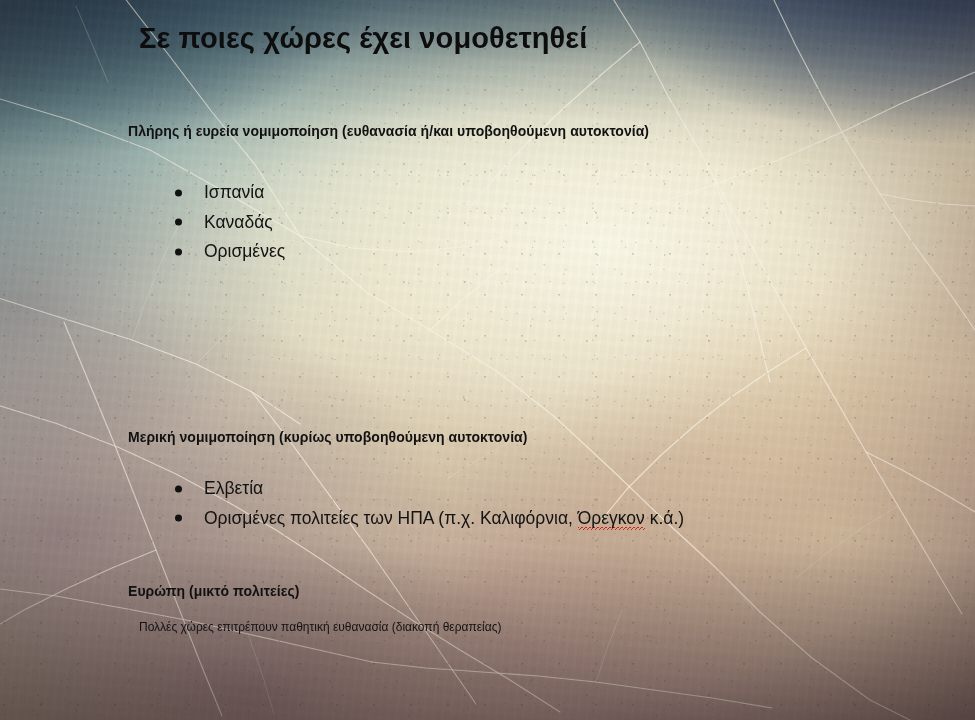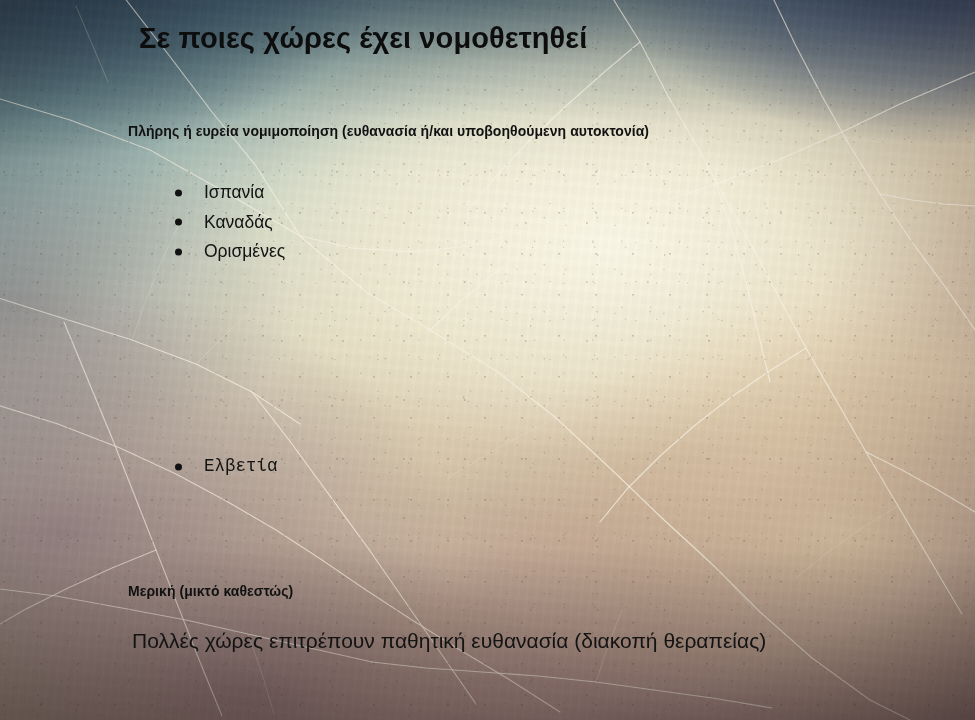--- a/index.html
+++ b/index.html
@@ -121,21 +121,21 @@
   #heading-partial{ top: 412px; white-space: nowrap; }
   #heading-europe { top: 566px; white-space: nowrap; }
 
   .bullet-list {
     position: absolute;
     list-style: none;
     margin: 0;
     padding: 0;
   }
   #list-full    { left: 170px; top: 178px; }
-  #list-partial { left: 170px; top: 452px; font-family: Liberation Mono, monospace; }
+  #list-partial { left: 170px; top: 474px; }
 
   .bullet-item {
     position: relative;
     padding-left: 34px;
     font-size: 17.5px;
     line-height: 29.6px;
     color: #131313;
     white-space: nowrap;
   }
   .bullet-item .bullet-dot {
@@ -143,22 +143,22 @@
     left: 5px;
     top: 50%;
     transform: translateY(-50%);
     width: 7px;
     height: 7px;
     border-radius: 50%;
     background: #111111;
   }
   .plain-line {
     position: absolute;
-    left: 132px;
-    font-size: 21px;
+    left: 139px;
+    font-size: 12px;
     color: #131313;
     white-space: nowrap;
   }
   #europe-line-0 { top: 608px; }
   #europe-line-1 { top: 650px; }
 
   .misspelled {
     
     background-image:
       repeating-linear-gradient(135deg,
@@ -234,26 +234,31 @@
       <li class="bullet-item">
         <span class="bullet-dot"></span>
         <span>Καναδάς</span>
       </li>
       <li class="bullet-item">
         <span class="bullet-dot"></span>
         <span>Ορισμένες</span>
       </li>
     </ul>
 
+    <h2 class="section-heading" id="heading-partial">Μερική νομιμοποίηση (κυρίως υποβοηθούμενη αυτοκτονία)</h2>
 
     <ul class="bullet-list" id="list-partial">
       <li class="bullet-item">
         <span class="bullet-dot"></span>
         <span>Ελβετία</span>
       </li>
+      <li class="bullet-item">
+        <span class="bullet-dot"></span>
+        <span><span>Ορισμένες πολιτείες των ΗΠΑ (π.χ. Καλιφόρνια, </span><span class="misspelled">Όρεγκον</span><span> κ.ά.)</span></span>
+      </li>
     </ul>
 
-    <h2 class="section-heading" id="heading-europe">Μερική (μικτό καθεστώς)</h2>
+    <h2 class="section-heading" id="heading-europe">Ευρώπη (μικτό πολιτείες)</h2>
 
     <p class="plain-line" id="europe-line-0">Πολλές χώρες επιτρέπουν παθητική ευθανασία (διακοπή θεραπείας)</p>
 
   </div>
 </div>
 
 </body></html>

